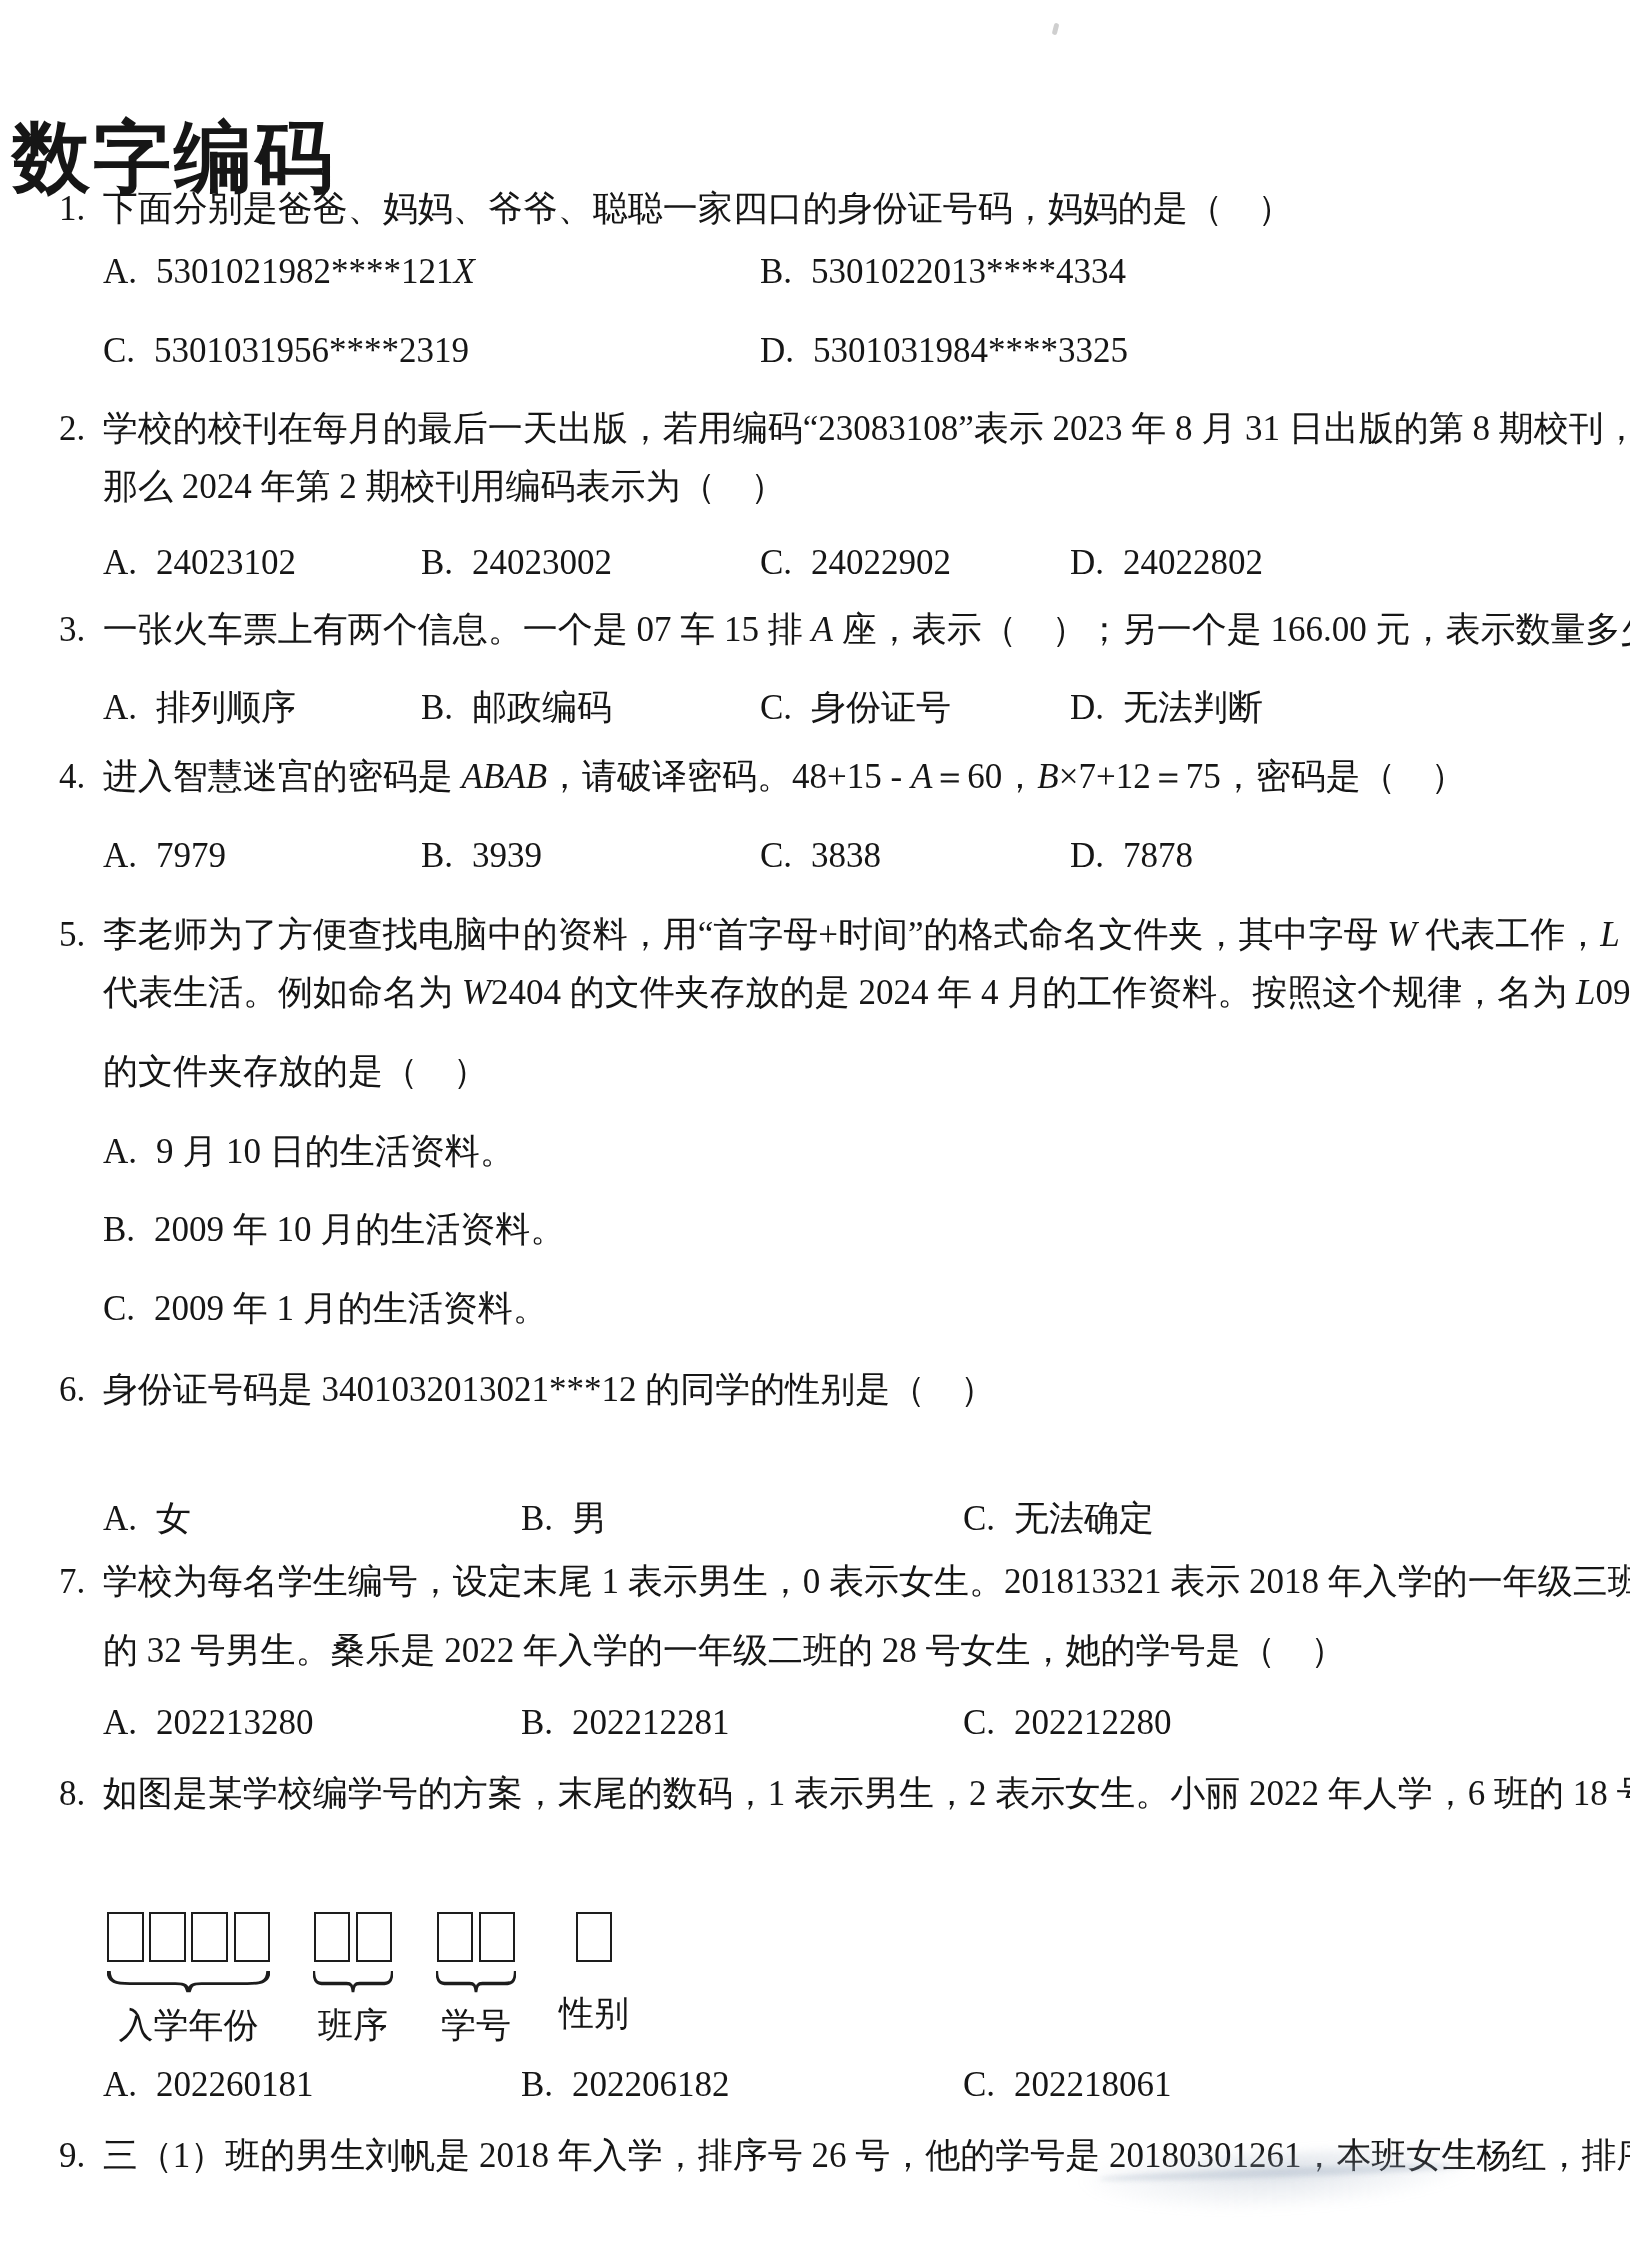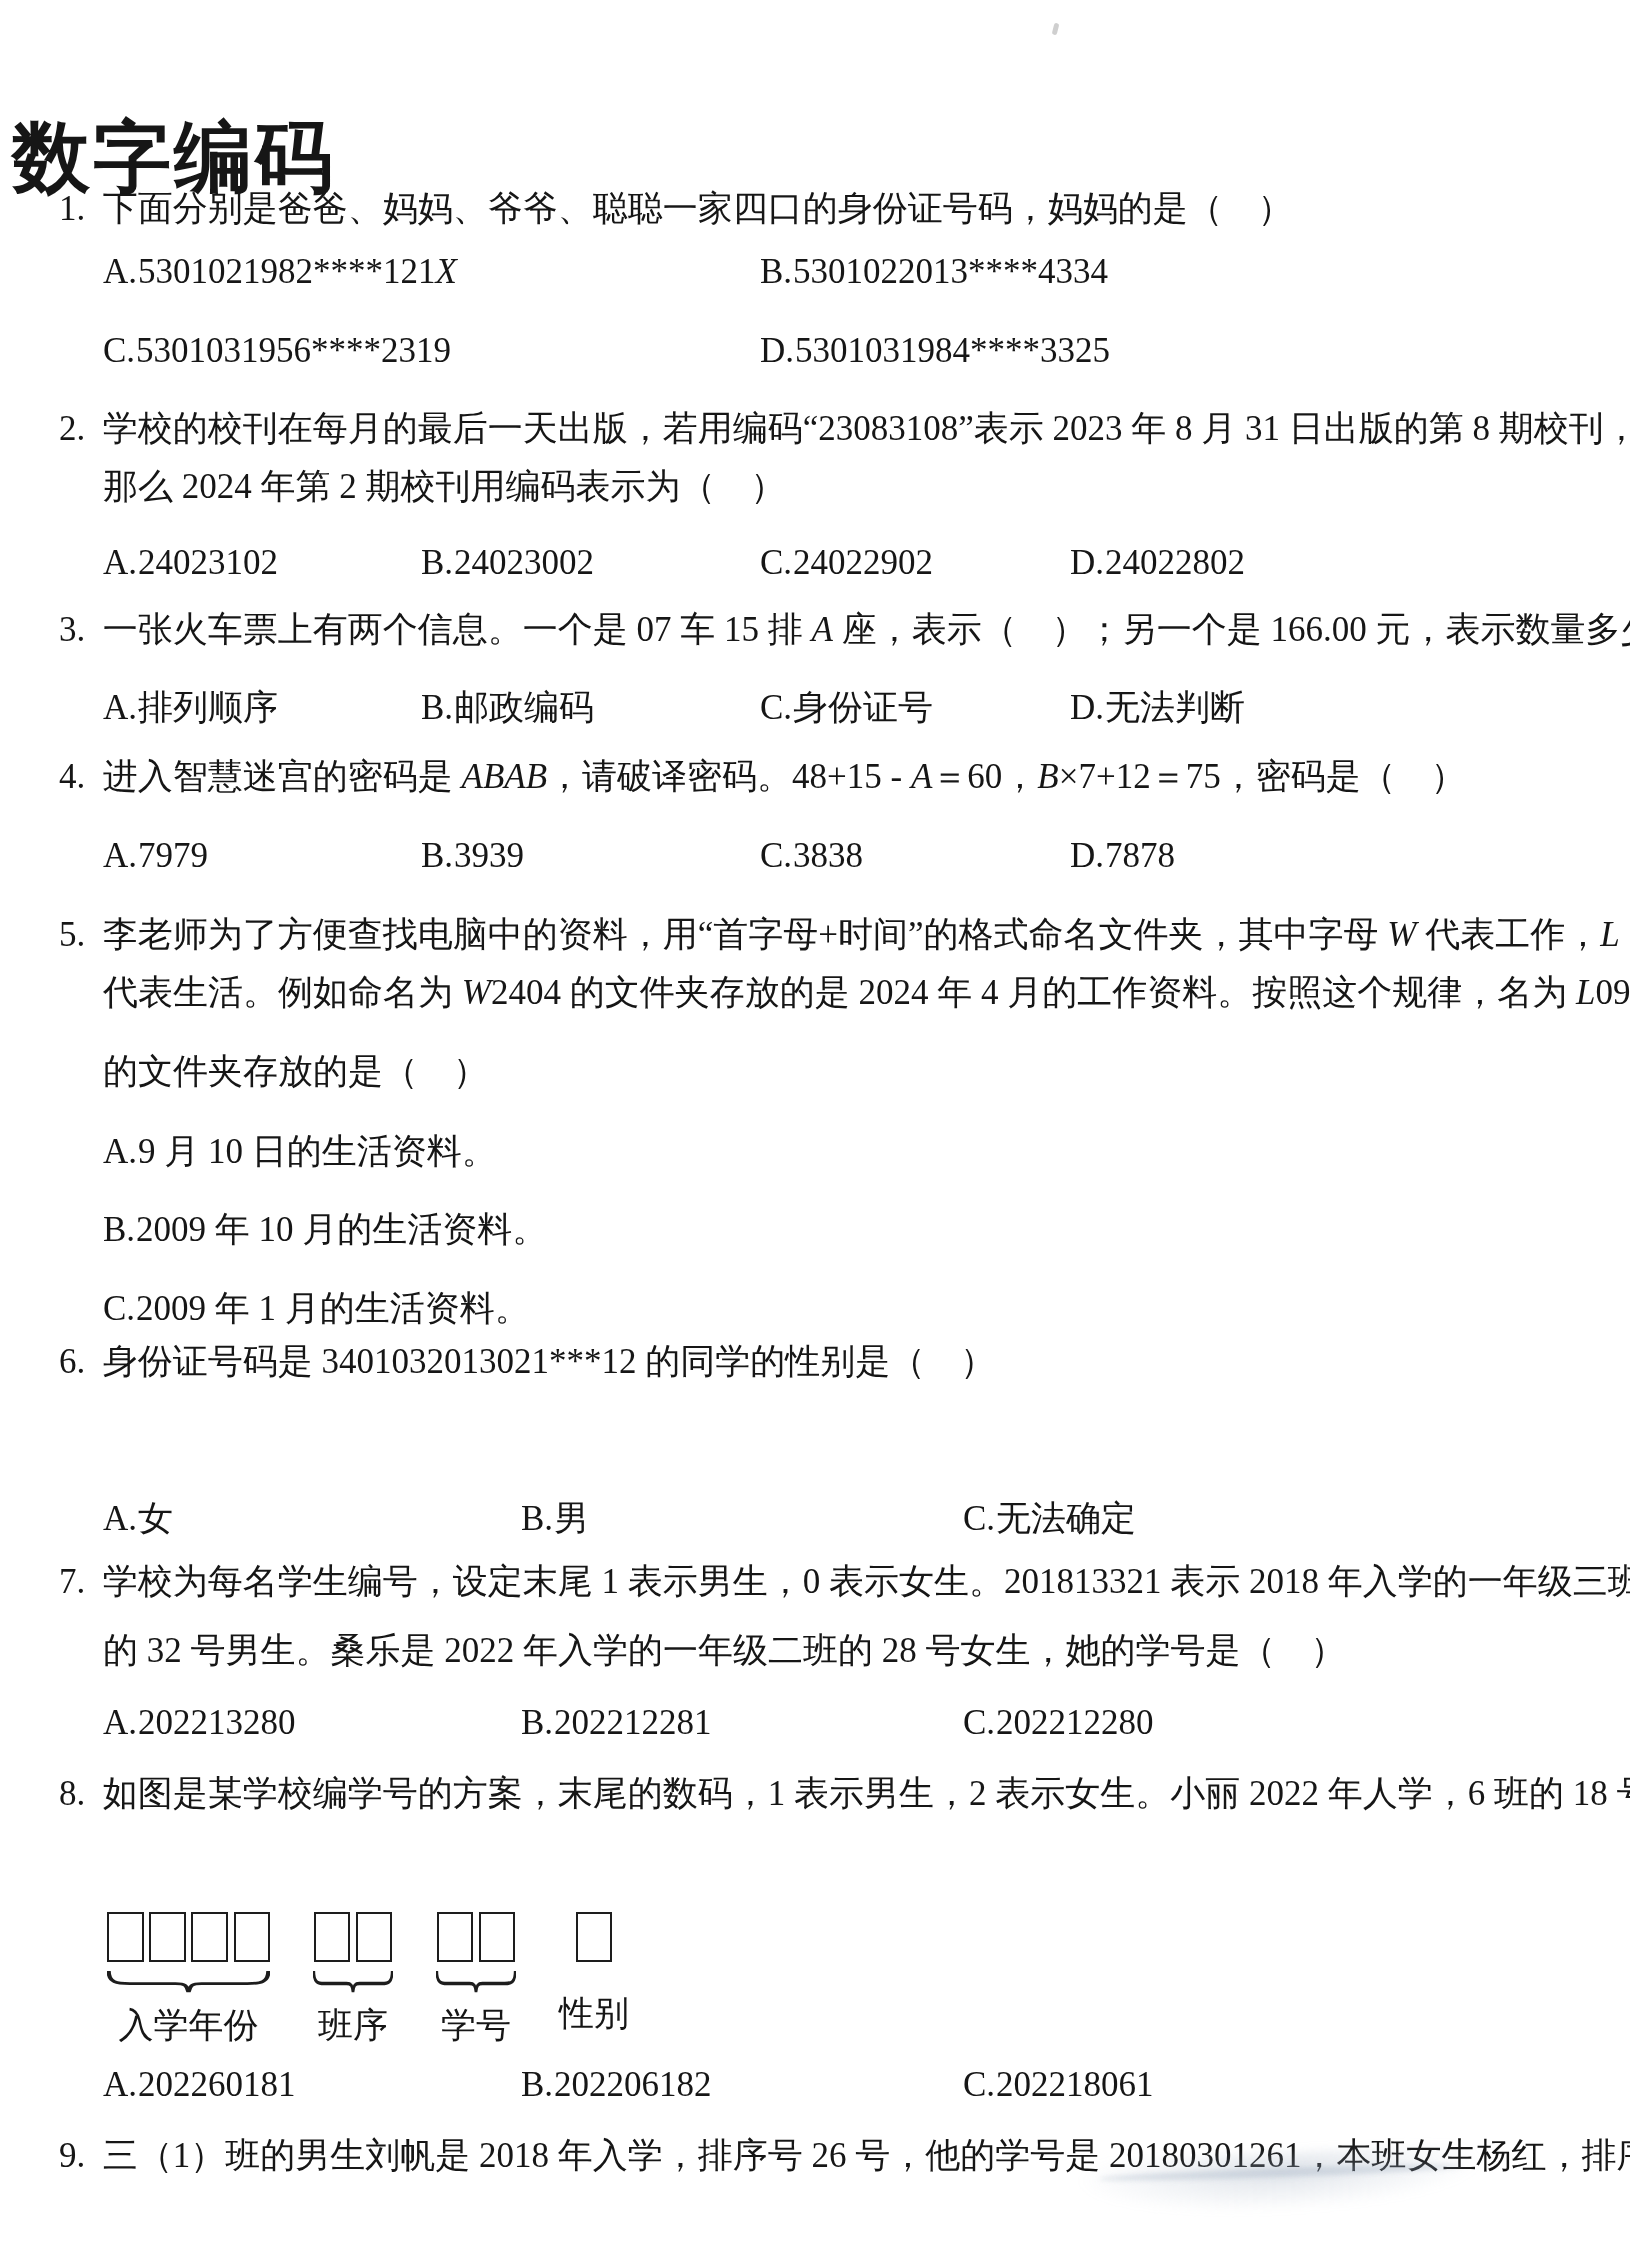--- a/index.html
+++ b/index.html
@@ -14,21 +14,21 @@
     text-align:left;font-size:78px;font-weight:bold;letter-spacing:2.9px;padding-left:12px;
   }
   .row{
     position:absolute;left:59px;right:9.6px;
     font-size:35px;line-height:44px;white-space:pre;
   }
   .row.cont{left:103px;}
   .row.optrow{left:103px;height:44px;}
   .opt{position:absolute;top:0;white-space:pre;}
   .olabel{display:inline-block;}
-  .oval{display:inline-block;margin-left:1px;}
+  .oval{display:inline-block;margin-left:19px;}
   i{font-style:italic;}
 
   
   .diagram{
     position:absolute;top:1912px;left:107px;
     display:flex;align-items:flex-start;column-gap:43px;font-family:Liberation Mono, monospace;
   }
   .dgroup{display:flex;flex-direction:column;align-items:center;}
   .boxes{display:flex;column-gap:5.7px;}
   .dbox{width:32.5px;height:46px;border:2.9px solid #1d1d1d;display:inline-block;background:#fff;}
@@ -102,21 +102,21 @@
   <div class="row optrow" style="top:1130px">
     <span class="opt" style="left:0"><span class="olabel">A.</span><span class="oval">9 月 10 日的生活资料。</span></span>
   </div>
   <div class="row optrow" style="top:1208px">
     <span class="opt" style="left:0"><span class="olabel">B.</span><span class="oval">2009 年 10 月的生活资料。</span></span>
   </div>
   <div class="row optrow" style="top:1287px">
     <span class="opt" style="left:0"><span class="olabel">C.</span><span class="oval">2009 年 1 月的生活资料。</span></span>
   </div>
 
-  <div class="row first" style="top:1340px"><span>6.  身份证号码是 3401032013021***12 的同学的性别是（　）</span></div>
+  <div class="row first" style="top:1368px"><span>6.  身份证号码是 3401032013021***12 的同学的性别是（　）</span></div>
   <div class="row optrow" style="top:1497px">
     <span class="opt" style="left:0"><span class="olabel">A.</span><span class="oval">女</span></span>
     <span class="opt" style="left:418px"><span class="olabel">B.</span><span class="oval">男</span></span>
     <span class="opt" style="left:860px"><span class="olabel">C.</span><span class="oval">无法确定</span></span>
   </div>
 
   <div class="row first" style="top:1560px"><span>7.  学校为每名学生编号，设定末尾 1 表示男生，0 表示女生。201813321 表示 2018 年入学的一年级三班</span></div>
   <div class="row cont" style="top:1629px"><span>的 32 号男生。桑乐是 2022 年入学的一年级二班的 28 号女生，她的学号是（　）</span></div>
   <div class="row optrow" style="top:1701px">
     <span class="opt" style="left:0"><span class="olabel">A.</span><span class="oval">202213280</span></span>

